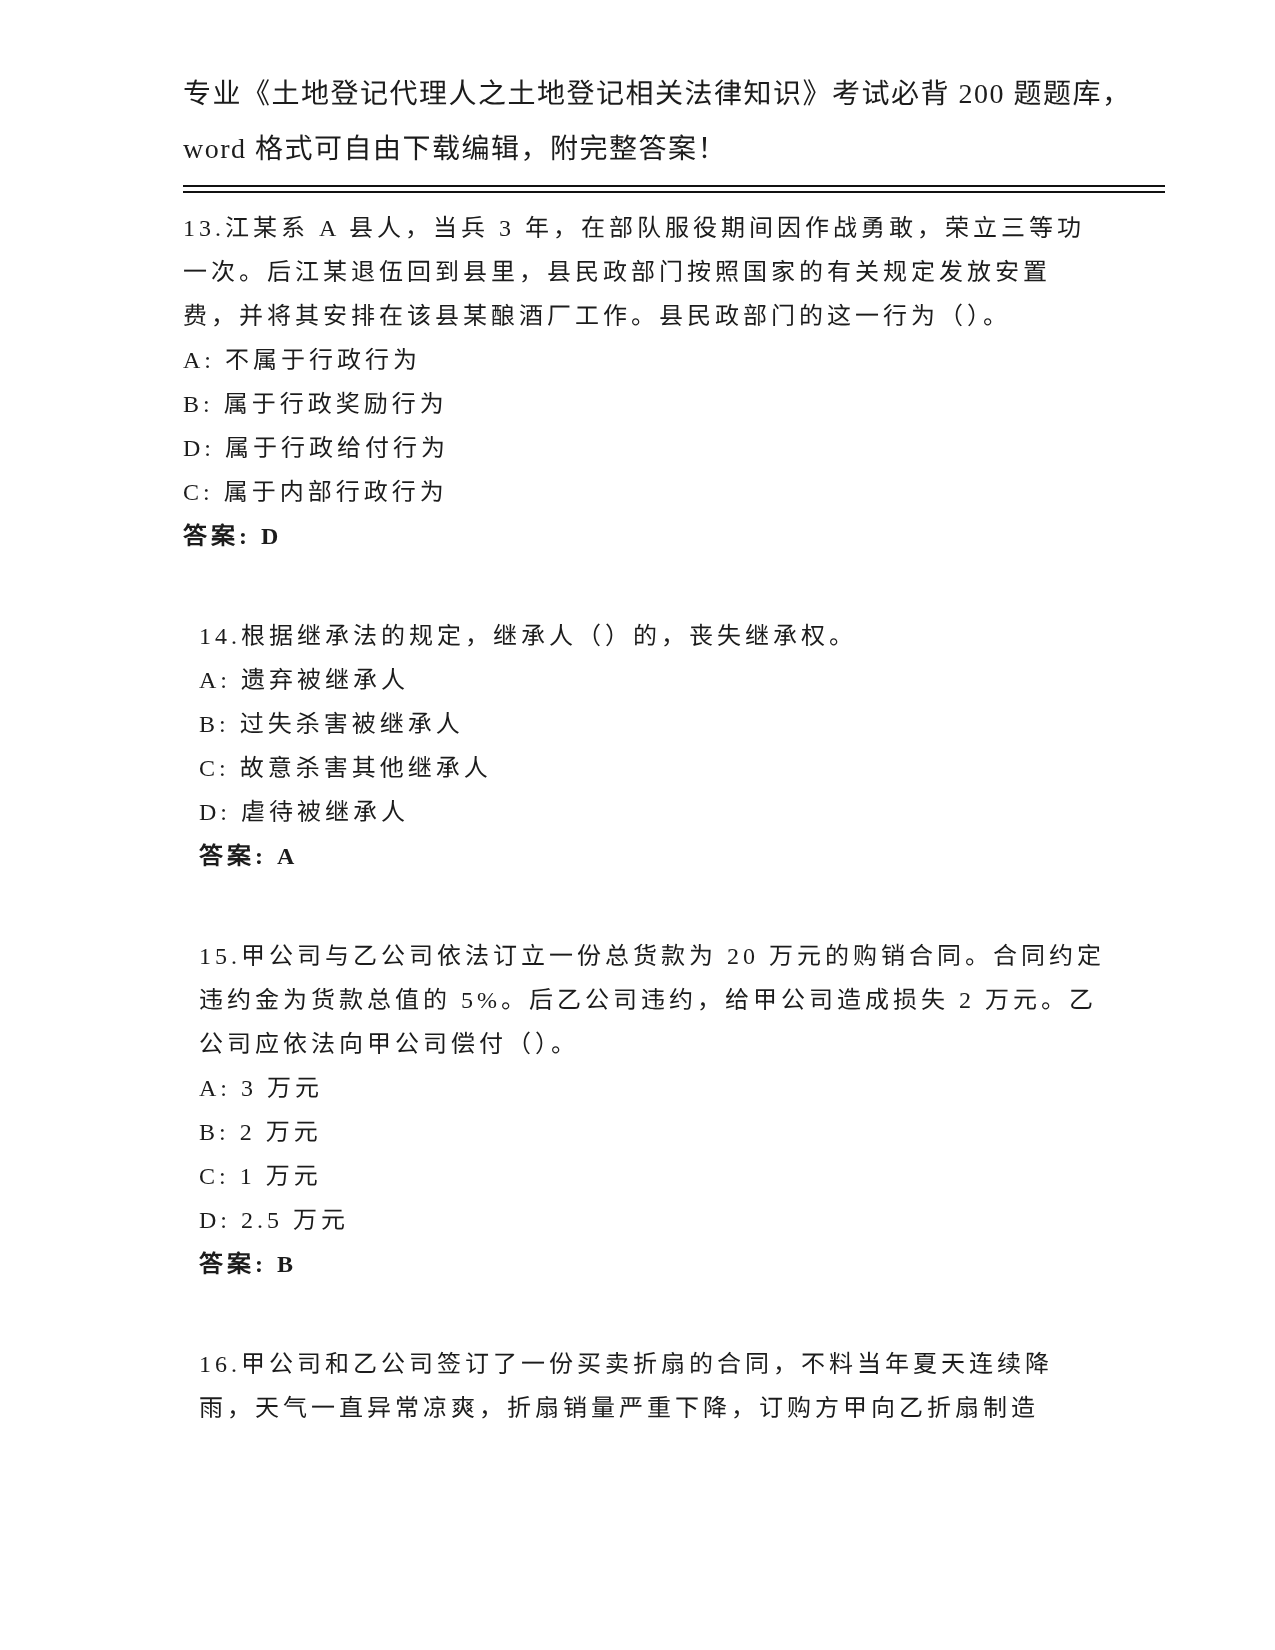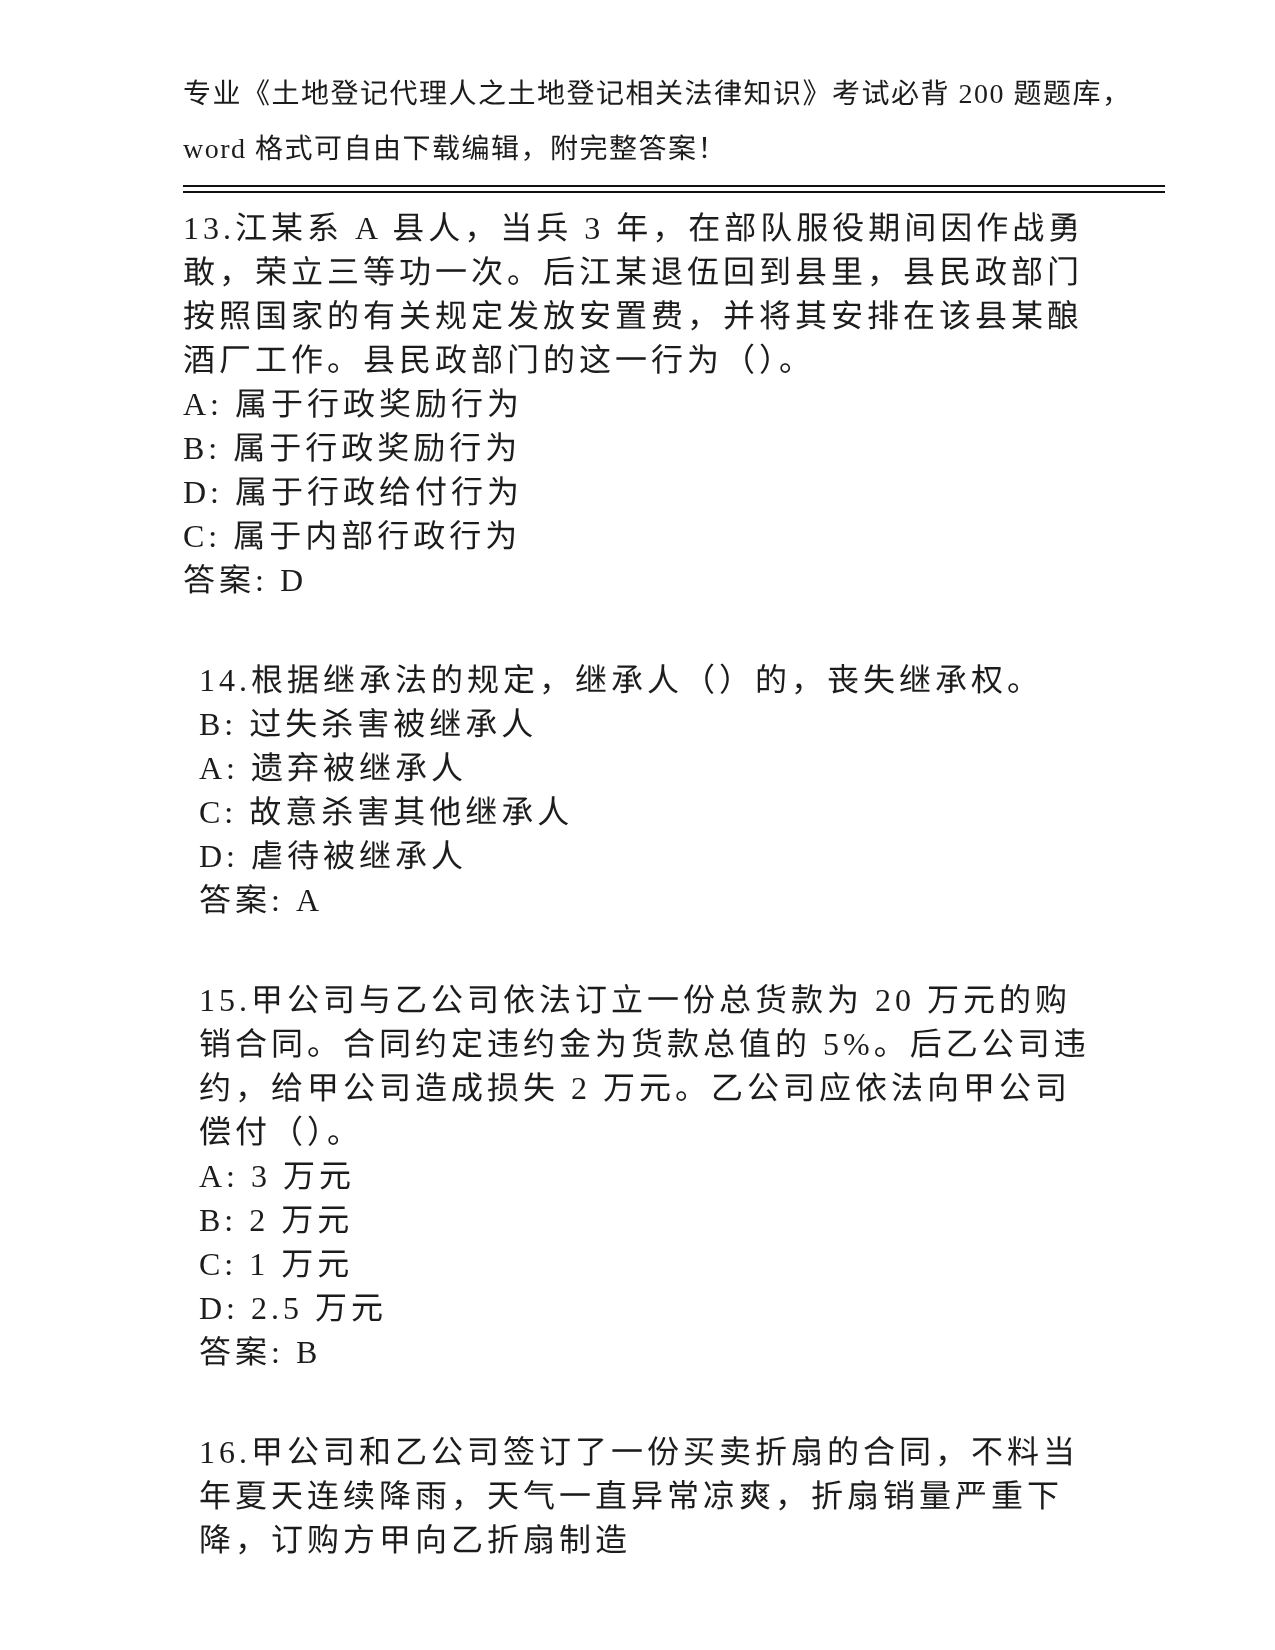--- a/index.html
+++ b/index.html
@@ -38,59 +38,59 @@
   }
   .question {
     margin: 0;
   }
   .question + .question {
     margin-top: 56px;
     margin-left: 16px;
   }
   .question p {
     margin: 0;
-    font-size: 32px;
+    font-size: 24px;
     line-height: 44px;
     letter-spacing: 4px;
     text-align: left;
     word-break: break-all;
   }
   .answer {
-    font-weight: normal;
+    font-weight: bold;
     letter-spacing: 3px;
   }
   .answer:empty {
     display: none;
   }
 </style>
 </head>
 <body>
 
 <div class="page">
 
   <div class="header">
     <p class="header-text">专业《土地登记代理人之土地登记相关法律知识》考试必背 200 题题库，word 格式可自由下载编辑，附完整答案！</p>
     <div class="header-rule"></div>
   </div>
 
   <div class="body">
 
     <section class="question">
       <p>13.江某系 A 县人，当兵 3 年，在部队服役期间因作战勇敢，荣立三等功一次。后江某退伍回到县里，县民政部门按照国家的有关规定发放安置费，并将其安排在该县某酿酒厂工作。县民政部门的这一行为（）。</p>
-      <p>A: 属于行政奖励行为</p>
+      <p>A: 不属于行政行为</p>
       <p>B: 属于行政奖励行为</p>
       <p>D: 属于行政给付行为</p>
       <p>C: 属于内部行政行为</p>
       <p class="answer">答案: D</p>
     </section>
 
     <section class="question">
       <p>14.根据继承法的规定，继承人（）的，丧失继承权。</p>
+      <p>A: 遗弃被继承人</p>
       <p>B: 过失杀害被继承人</p>
-      <p>A: 遗弃被继承人</p>
       <p>C: 故意杀害其他继承人</p>
       <p>D: 虐待被继承人</p>
       <p class="answer">答案: A</p>
     </section>
 
     <section class="question">
       <p>15.甲公司与乙公司依法订立一份总货款为 20 万元的购销合同。合同约定违约金为货款总值的 5%。后乙公司违约，给甲公司造成损失 2 万元。乙公司应依法向甲公司偿付（）。</p>
       <p>A: 3 万元</p>
       <p>B: 2 万元</p>
       <p>C: 1 万元</p>

